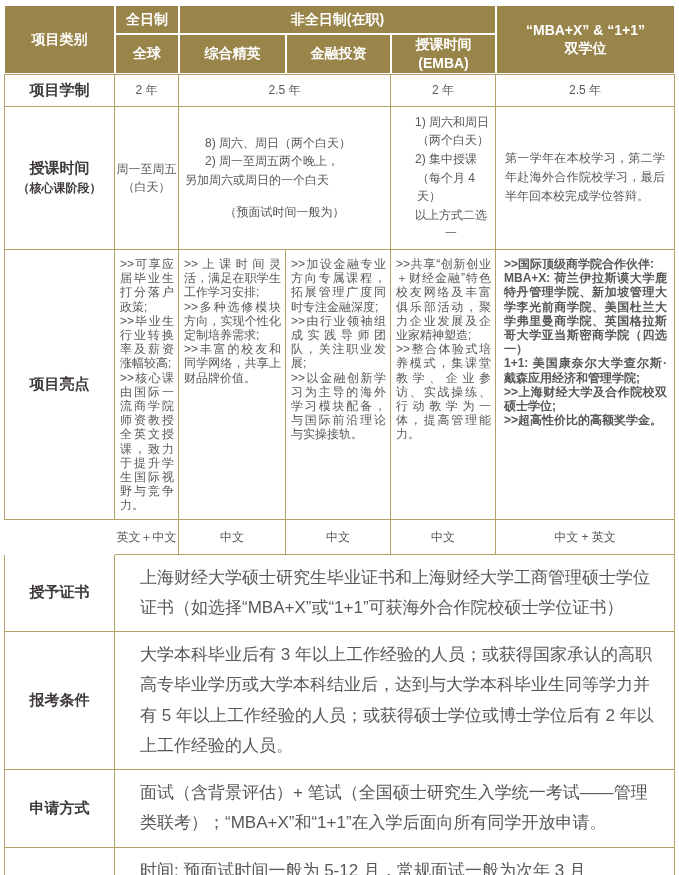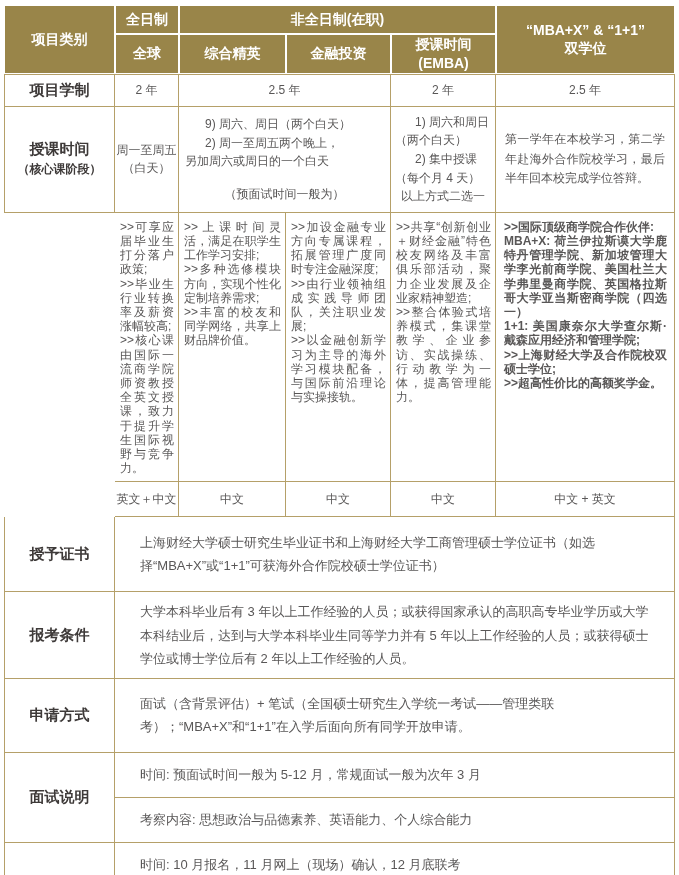--- a/index.html
+++ b/index.html
@@ -74,40 +74,40 @@
     flex-direction:column;
     justify-content:center;
     line-height:1.55;
     padding:6px 6px;
   }
   .sched .ln{margin-left:20px;}
   .sched .ind{}
   .sched .opt{align-self:center;margin:14px 0 0 0;}
   .sched2{padding:6px 4px;}
   .sched2 .ln{margin-left:20px;}
-  .sched2 .ind{margin-left:0;}
-  .sched2 .flush{margin-left:6px;}
+  .sched2 .ind{margin-left:22px;}
+  .sched2 .flush{margin-left:16px;text-align:center;}
   .para{
     display:flex;
     align-items:center;
     text-align:justify;
     line-height:1.6;
     padding:8px 9px;
   }
   .hl{
     padding:7px 4px 6px 5px;
     line-height:14.2px;
     text-align:justify;
     white-space:pre-line;
   }
   .hl5{padding:7px 7px 6px 8px;font-weight:bold;}
   .long{
     display:flex;
     align-items:center;
-    font-size:13px;
+    font-size:17px;
     line-height:1.78;
     padding:8px 16px 8px 25px;
     text-align:left;
   }
 </style>
 </head>
 <body>
 
 <div class="wrap">
   <div class="grid">
@@ -144,34 +144,35 @@
     <div class="c bt cv" style="grid-area:3/5/4/6">2 年</div>
     <div class="c bt cv" style="grid-area:3/6/4/7">2.5 年</div>
 
     <div class="c cv" style="grid-area:4/2/5/3">周一至周五
 （白天）</div>
     <div class="c bl lab" style="grid-area:4/1/5/2">
       <span>授课时间</span>
       <span class="sub">（核心课阶段）</span>
     </div>
     <div class="c sched" style="grid-area:4/3/5/5">
-      <div class="ln">9) 周六、周日（两个白天）</div>
+      <div class="ln">8) 周六、周日（两个白天）</div>
       <div class="ln">2) 周一至周五两个晚上，</div>
       <div class="ind">另加周六或周日的一个白天</div>
       <div class="opt">（预面试时间一般为）</div>
     </div>
     <div class="c sched sched2" style="grid-area:4/5/5/6">
       <div class="ln">1) 周六和周日</div>
       <div class="ind">（两个白天）</div>
       <div class="ln">2) 集中授课</div>
       <div class="ind">（每个月 4 天）</div>
       <div class="flush">以上方式二选一</div>
     </div>
     <div class="c para" style="grid-area:4/6/5/7">第一学年在本校学习，第二学年赴海外合作院校学习，最后半年回本校完成学位答辩。</div>
 
+    <div class="c bl lab" style="grid-area:5/1/6/2">项目亮点</div>
     <div class="c hl" style="grid-area:5/2/6/3">&gt;&gt;可享应届毕业生打分落户政策;
 &gt;&gt;毕业生行业转换率及薪资涨幅较高;
 &gt;&gt;核心课由国际一流商学院师资教授全英文授课，致力于提升学生国际视野与竞争力。</div>
     <div class="c hl" style="grid-area:5/3/6/4">&gt;&gt;上课时间灵活，满足在职学生工作学习安排;
 &gt;&gt;多种选修模块方向，实现个性化定制培养需求;
 &gt;&gt;丰富的校友和同学网络，共享上财品牌价值。</div>
     <div class="c hl" style="grid-area:5/4/6/5">&gt;&gt;加设金融专业方向专属课程，拓展管理广度同时专注金融深度;
 &gt;&gt;由行业领袖组成实践导师团队，关注职业发展;
 &gt;&gt;以金融创新学习为主导的海外学习模块配备，与国际前沿理论与实操接轨。</div>
     <div class="c hl" style="grid-area:5/5/6/6">&gt;&gt;共享“创新创业＋财经金融”特色校友网络及丰富俱乐部活动，聚力企业发展及企业家精神塑造;

